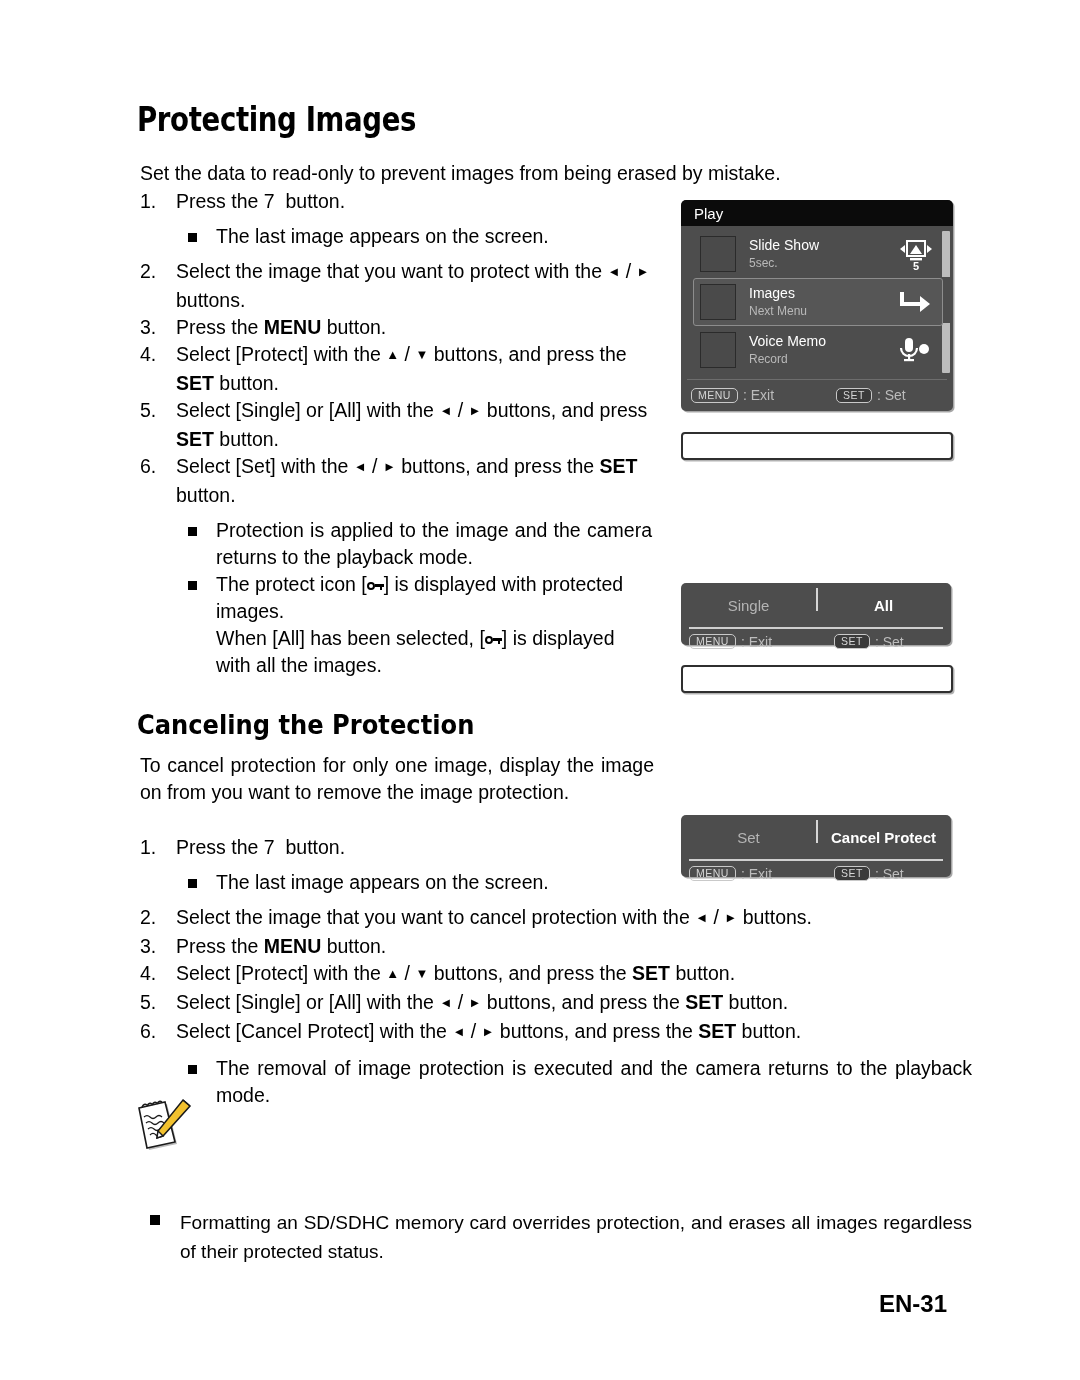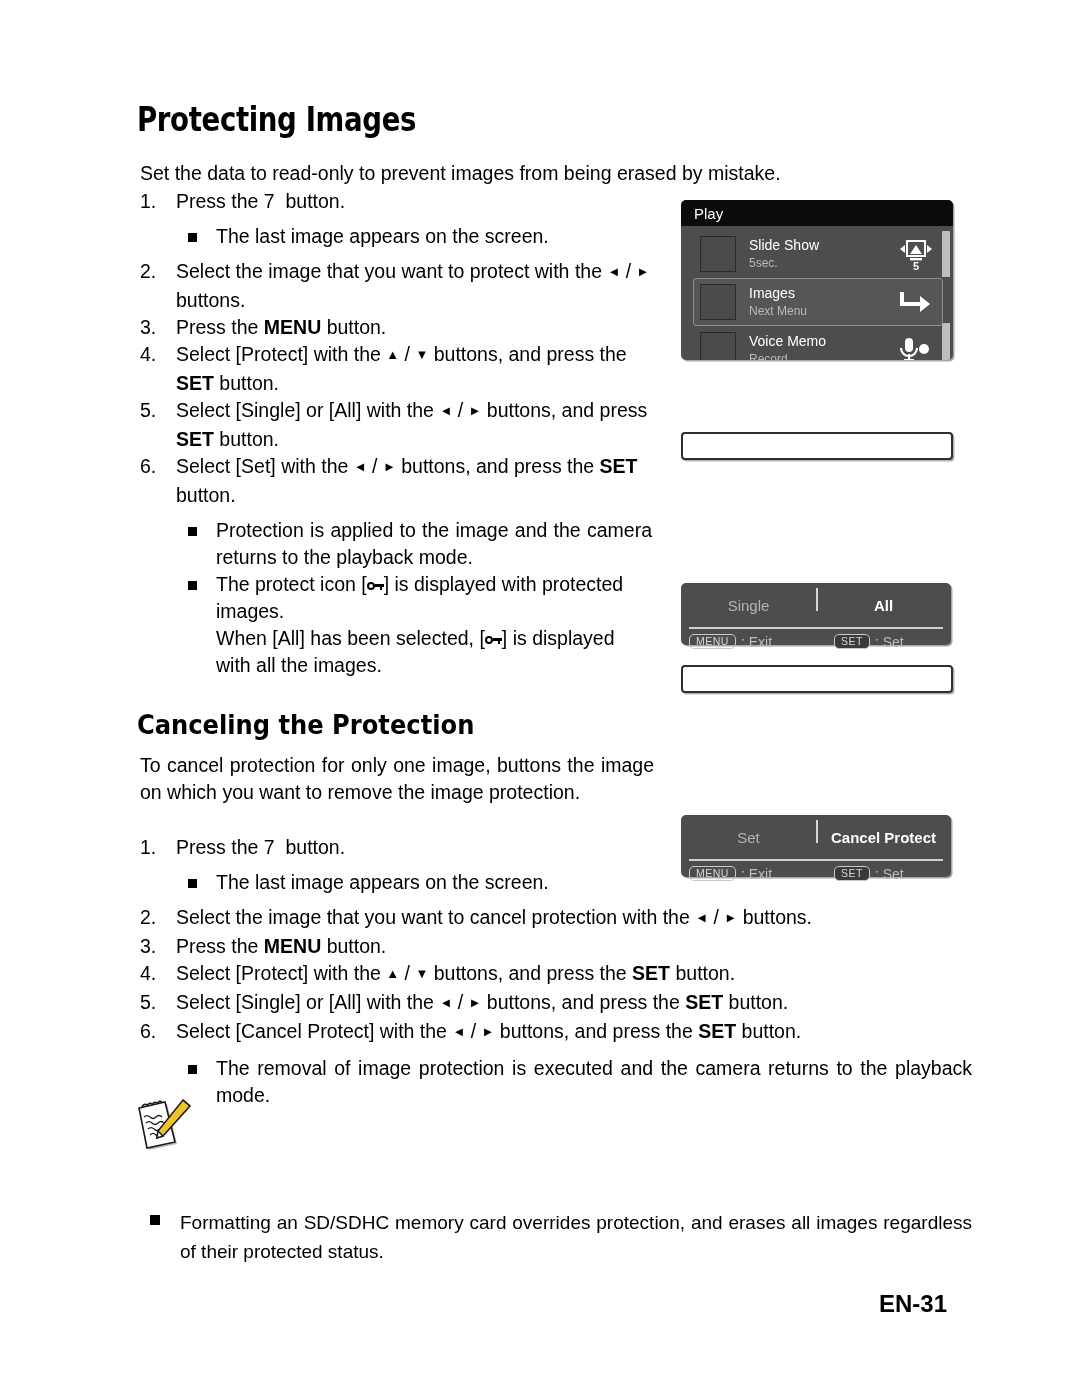--- a/index.html
+++ b/index.html
@@ -139,21 +139,21 @@
     border-radius: 5px;
     color: #ffffff;
     font-family: "Liberation Sans", sans-serif;
     box-shadow: 1.5px 1.5px 0 rgba(0,0,0,0.35);
     overflow: hidden;
   }
 
   
   #play-menu {
     left: 681px; top: 200px;
-    width: 272px; height: 160px;
+    width: 272px; height: 211px;
     background: #4d4d4d;
     border-radius: 5px 5px 5px 5px;
   }
   #play-menu .titlebar {
     height: 26px;
     background: #0b0b0b;
     border-radius: 5px 5px 0 0;
     display: flex; align-items: center;
     padding-left: 13px;
     font-size: 15px;
@@ -386,21 +386,21 @@
             <span>The protect icon [<span class="keyicon"><span class="kring"></span><span class="kshaft"></span><span class="ktooth"></span></span>] is displayed with protected images.<br>
             When [All] has been selected, [<span class="keyicon"><span class="kring"></span><span class="kshaft"></span><span class="ktooth"></span></span>] is displayed with all the images.</span>
           </li>
         </ul>
       </li>
     </ol>
   </div>
 
   <div class="h2">Canceling the Protection</div>
 
-  <div class="para note-cancel">To cancel protection for only one image, buttons the image on which you want to remove the image protection.</div>
+  <div class="para note-cancel">To cancel protection for only one image, display the image on from you want to remove the image protection.</div>
 
   <div class="para steps-b">
     <ol class="steps">
       <li>
         <span class="num">1.</span>
         <span>Press the 7&nbsp;&nbsp;button.</span>
         <ul class="sublist">
           <li>
             <span class="sq"></span>
             <span>The last image appears on the screen.</span>

